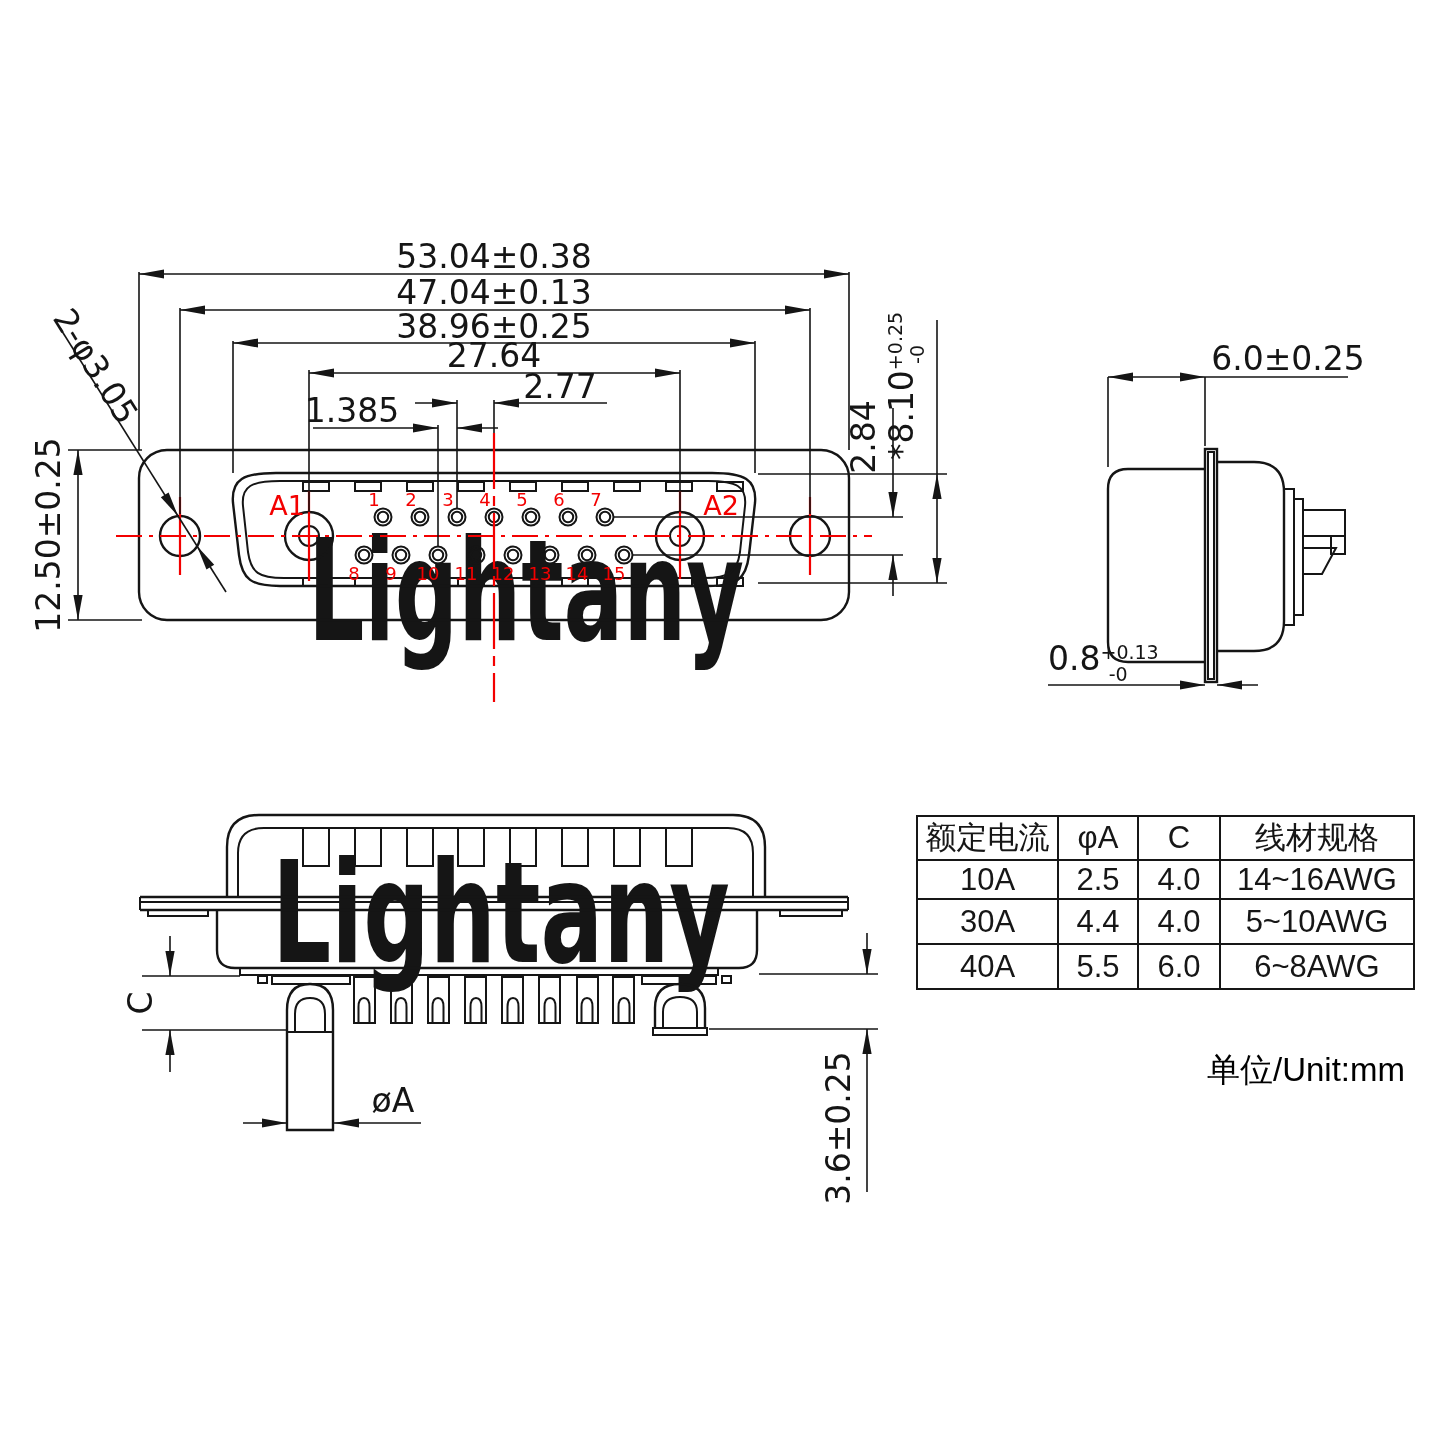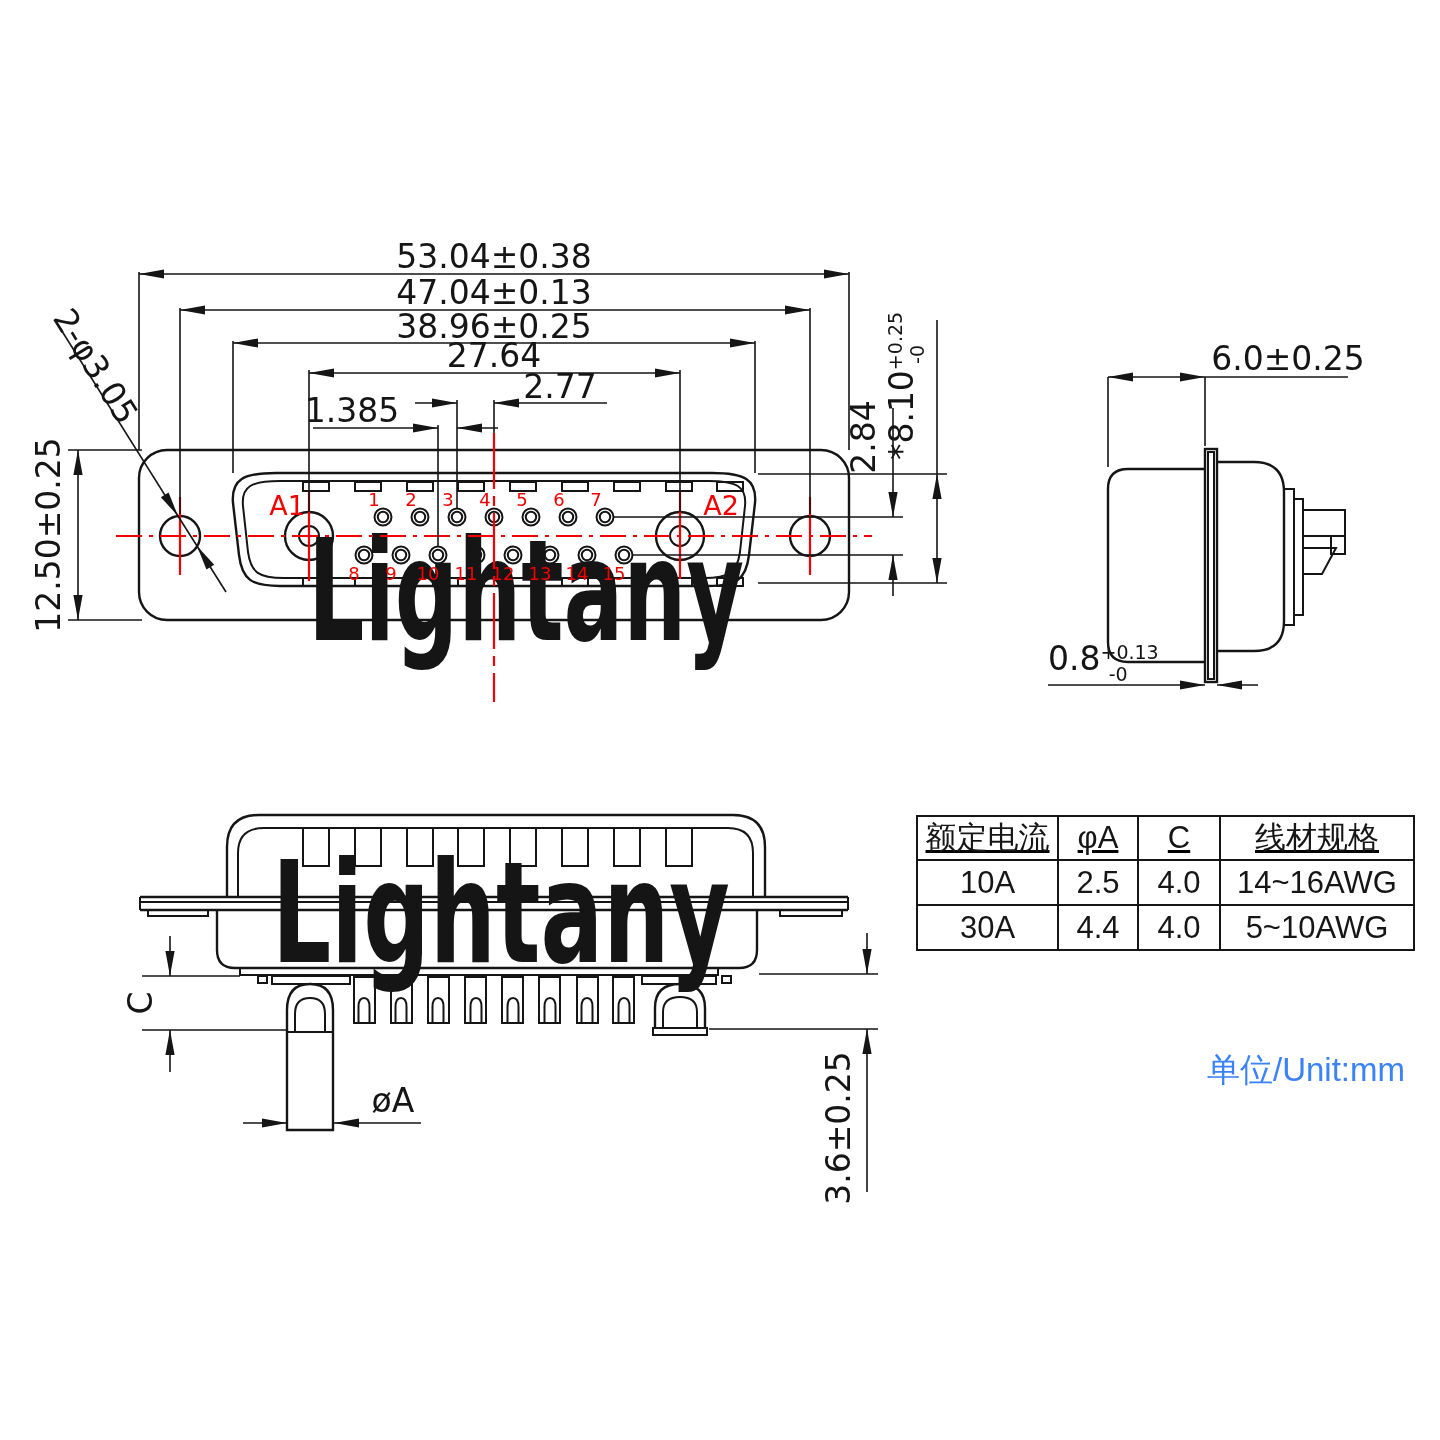--- a/index.html
+++ b/index.html
@@ -15,21 +15,21 @@
   .dimS{font-size:19px;}
   .redlbl{fill:#f30000;font-size:27px;}
   .pinlbl{fill:#f30000;font-size:18px;}
   .wm{font-weight:bold;}
   
   .spec{position:absolute;left:916px;top:815px;border-collapse:collapse;table-layout:fixed;}
   .spec td{border:2.5px solid #161616;text-align:center;vertical-align:middle;
            font-size:31px;color:#161616;padding:0;
            font-family:"Liberation Sans","DejaVu Sans",sans-serif;}
   .unit{position:absolute;left:916px;top:1048px;width:489px;text-align:right;
-        font-size:33px;color:#3b82f6;font-family:"Liberation Sans","DejaVu Sans",sans-serif;}
+        font-size:33px;color:#000000;font-family:"Liberation Sans","DejaVu Sans",sans-serif;}
 </style>
 </head>
 <body>
 
 <div class="canvas">
 
 <svg width="1440" height="1440" viewBox="0 0 1440 1440">
   <defs>
     <marker id="ah" orient="auto-start-reverse" markerUnits="userSpaceOnUse" markerWidth="30" markerHeight="12" refX="28" refY="6" viewBox="0 0 30 12">
       <path d="M28,6 L3,1.4 L3,10.6 Z" fill="#151515"></path>
@@ -294,36 +294,42 @@
       <line x1="709" y1="1029" x2="878" y2="1029"></line>
     </g>
     <text class="dim" transform="rotate(-90 152 1003)" x="152" y="1003" text-anchor="middle">C</text>
     <text class="dim" x="393" y="1112" text-anchor="middle">øA</text>
     <text class="dim" transform="rotate(-90 850 1128)" x="850" y="1128" text-anchor="middle">3.6±0.25</text>
   </g>
 </svg>
 
 <table class="spec">
   <tbody>
-        <tr style="height:41px;text-decoration:underline;">
+        <tr style="height:41px;">
     <td style="width:139px;">额定电流</td>
     <td style="width:78px;">φA</td>
     <td style="width:80px;">C</td>
     <td style="width:192px;border-radius:9px;">线材规格</td>
   </tr>
-  <tr style="height:45px;">
+  <tr style="height:39px;">
     <td>10A</td>
     <td>2.5</td>
     <td>4.0</td>
     <td>14~16AWG</td>
   </tr>
   <tr style="height:45px;">
     <td>30A</td>
     <td>4.4</td>
     <td>4.0</td>
     <td>5~10AWG</td>
   </tr>
+  <tr style="height:45px;">
+    <td>40A</td>
+    <td>5.5</td>
+    <td>6.0</td>
+    <td>6~8AWG</td>
+  </tr>
 </tbody>
     </table>
 
 <div class="unit">单位/Unit:mm</div>
 
 </div>
 
 </body></html>

